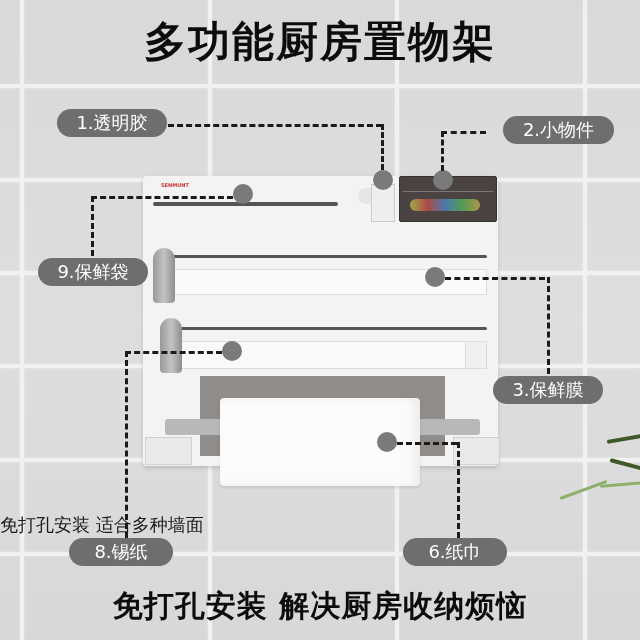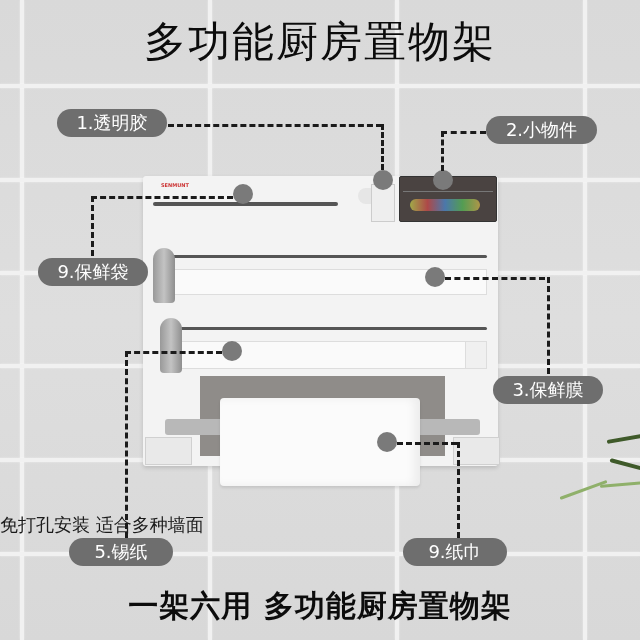--- a/index.html
+++ b/index.html
@@ -3,21 +3,21 @@
 <meta charset="utf-8">
 <style>
   html, body { margin:0; padding:0; }
   body { width:640px; height:640px; overflow:hidden; position:relative;
     font-family: "DejaVu Sans", sans-serif; background:#dcdcdc; }
   .wall { position:absolute; inset:0;
     background: linear-gradient(180deg,#d9d9d9 0%,#dedede 50%,#d8d8d8 100%); }
   .gl-v { position:absolute; top:0; bottom:0; width:4px; background:#f1f1f1; box-shadow:0 0 2px rgba(255,255,255,.6); }
   .gl-h { position:absolute; left:0; right:0; height:4px; background:#f1f1f1; box-shadow:0 0 2px rgba(255,255,255,.6); }
   .title { position:absolute; top:14px; left:0; width:640px; text-align:center;
-    font-size:42px; font-weight:normal; color:#0c0c0c; letter-spacing:2px; }
+    font-size:42px; font-weight:bold; color:#0c0c0c; letter-spacing:2px; }
   .subtitle { position:absolute; top:513px; left:0; width:640px; 
     font-size:18px; color:#1a1a1a; }
   .slogan { position:absolute; top:586px; left:0; width:640px; text-align:center;
     font-size:30px; font-weight:bold; color:#0c0c0c; letter-spacing:1px; }
   .pill { position:absolute; height:28px; border-radius:14px; background:#6e6e6e;
     color:#fff; font-size:18px; line-height:28px; text-align:center; }
   .dash-h { position:absolute; height:0; border-top:3px dashed #1b1b1b; }
   .dash-v { position:absolute; width:0; border-left:3px dashed #1b1b1b; }
   .dot { position:absolute; width:20px; height:20px; border-radius:50%; background:#7a7a7a; }
   .panel { position:absolute; left:143px; top:176px; width:355px; height:290px;
@@ -95,20 +95,20 @@
 <div class="dash-h" style="left:91px;top:196px;width:142px"></div>
 <div class="dash-v" style="left:91px;top:196px;height:60px"></div>
 <div class="dash-h" style="left:445px;top:277px;width:100px"></div>
 <div class="dash-v" style="left:547px;top:277px;height:97px"></div>
 <div class="dash-h" style="left:125px;top:351px;width:97px"></div>
 <div class="dash-v" style="left:125px;top:351px;height:187px"></div>
 <div class="dash-h" style="left:397px;top:442px;width:60px"></div>
 <div class="dash-v" style="left:457px;top:442px;height:96px"></div>
 
 <div class="pill" style="left:57px;top:109px;width:110px">1.透明胶</div>
-<div class="pill" style="left:486px;top:116px;width:111px">2.小物件</div>
+<div class="pill" style="left:503px;top:116px;width:111px">2.小物件</div>
 <div class="pill" style="left:38px;top:258px;width:110px">9.保鲜袋</div>
 <div class="pill" style="left:493px;top:376px;width:110px">3.保鲜膜</div>
-<div class="pill" style="left:69px;top:538px;width:104px">5.锡纸</div>
-<div class="pill" style="left:403px;top:538px;width:104px">9.纸巾</div>
+<div class="pill" style="left:69px;top:538px;width:104px">8.锡纸</div>
+<div class="pill" style="left:403px;top:538px;width:104px">6.纸巾</div>
 
 <div class="subtitle">免打孔安装 适合多种墙面</div>
-<div class="slogan">一架六用 多功能厨房置物架</div>
+<div class="slogan">免打孔安装 解决厨房收纳烦恼</div>
 
 </body></html>

